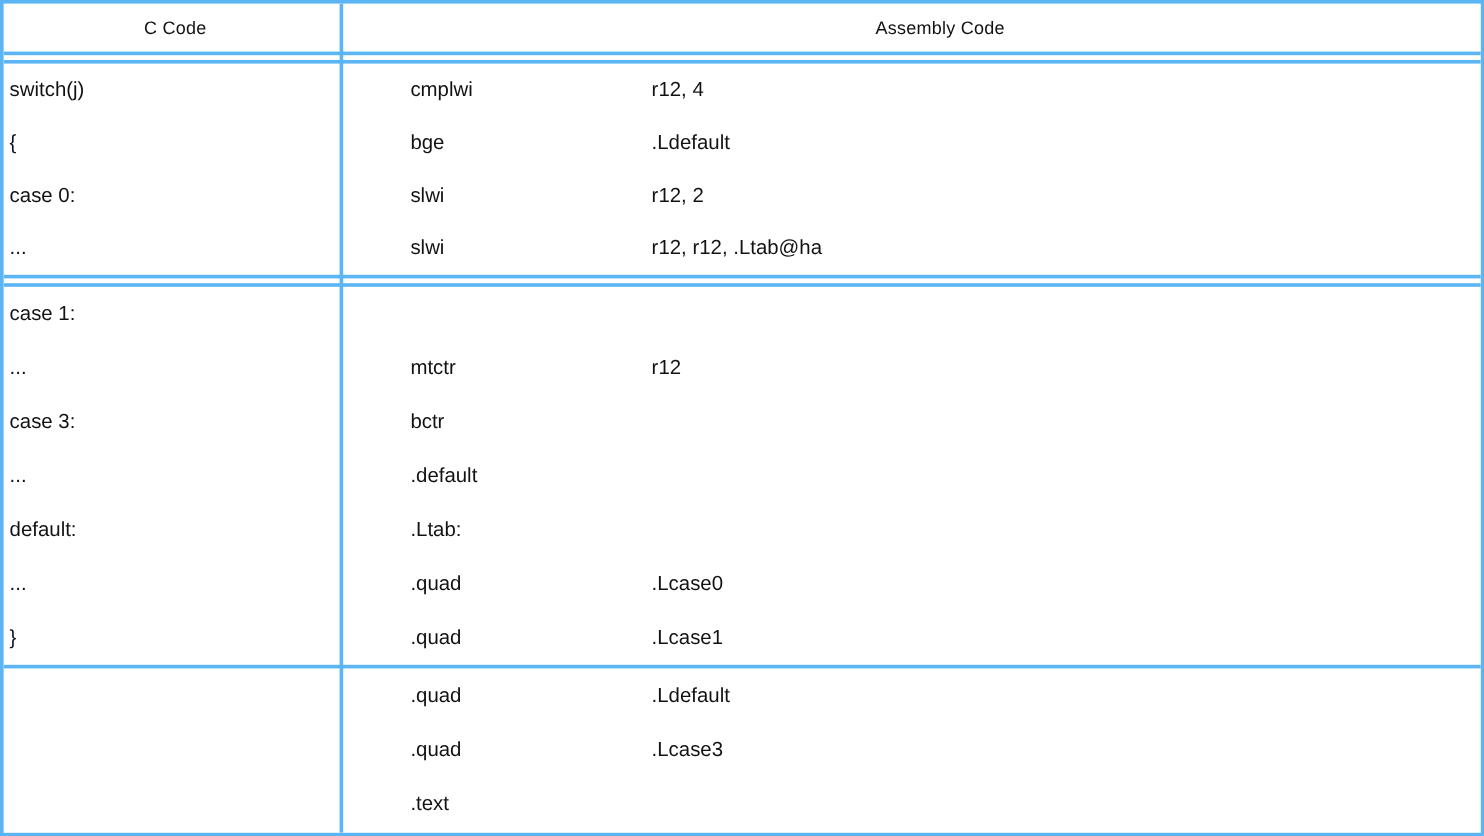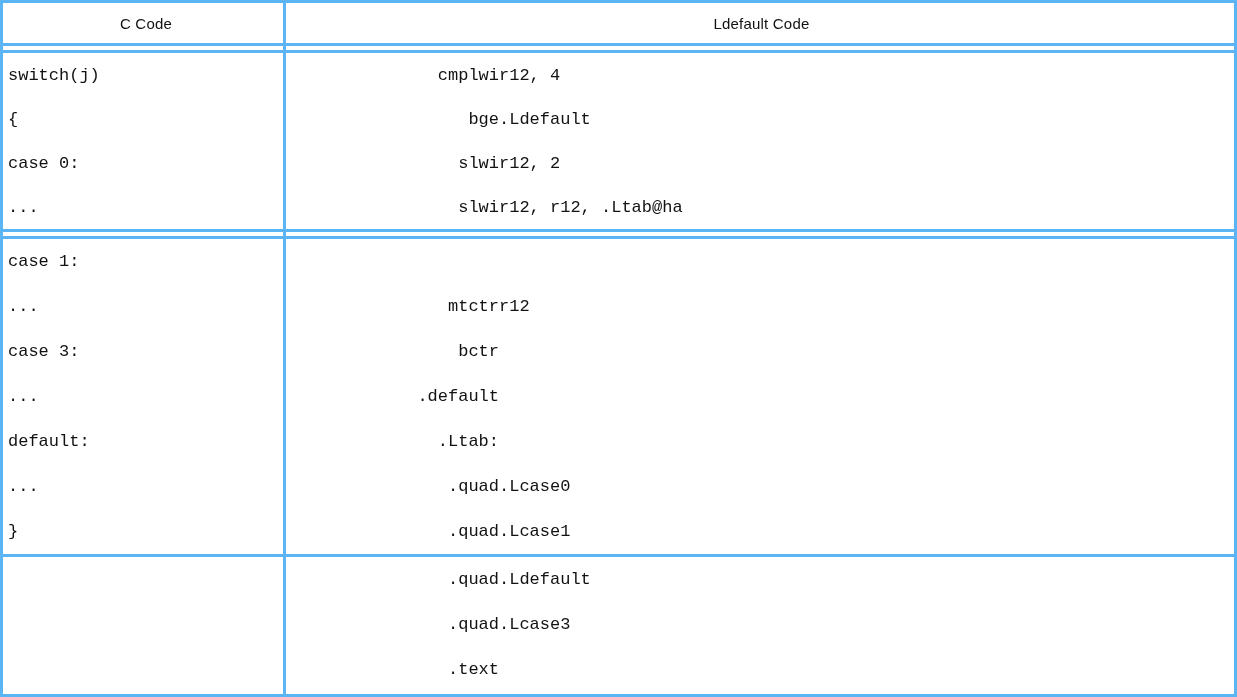--- a/index.html
+++ b/index.html
@@ -37,42 +37,42 @@
     width: 3px;
     background: var(--blue);
     z-index: 0;
   }
 
   .row {
     position: relative;
     z-index: 1;
     display: grid;
     grid-template-columns: 286px 1fr;
+    gap: 44px;
   }
 
   .header-row { height: 40px; }
   .header-cell {
     display: flex;
     align-items: center;
     justify-content: center;
     font-size: 15px;
     letter-spacing: 0.2px;
   }
 
   .body-row.row-h44 { height: 44px; }
   .body-row.row-h45 { height: 45px; }
 
   .cell {
     display: flex;
     align-items: center;
-    font-family: Liberation Mono, monospace;
+    font-family: Liberation Sans, sans-serif;
     font-size: 17px;
     white-space: pre;
     overflow: hidden;
-    text-align: right;
   }
   .cell-c   { padding-left: 5px; }
   .cell-asm { padding-left: 9px; }
 
   .mnemonic {
     display: inline-block;
     width: 201px;
   }
 
   .divider-double {
@@ -94,21 +94,21 @@
 </style>
 </head>
 <body>
 
 <div class="page">
   <div class="code-table">
     <div class="vline"></div>
 
     <div class="row header-row">
       <div class="header-cell">C Code</div>
-      <div class="header-cell">Ldefault Code</div>
+      <div class="header-cell">Assembly Code</div>
     </div>
 
     <div class="divider-double">
       <div class="bar"></div>
       <div class="bar"></div>
     </div>
 
     <div id="table-body">
   <div class="row body-row row-h44">
     <div class="cell cell-c">switch(j)</div>

